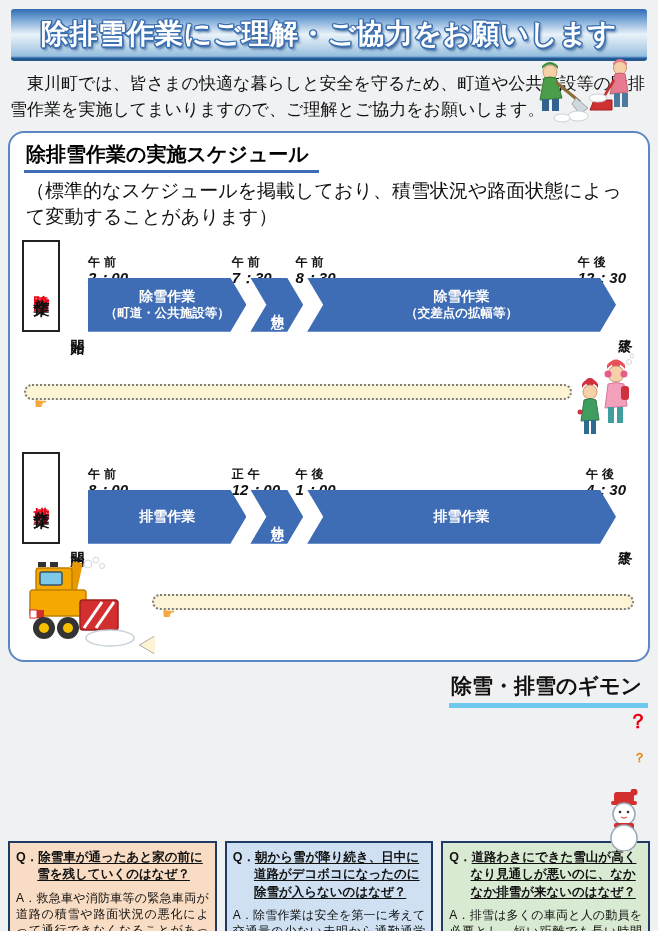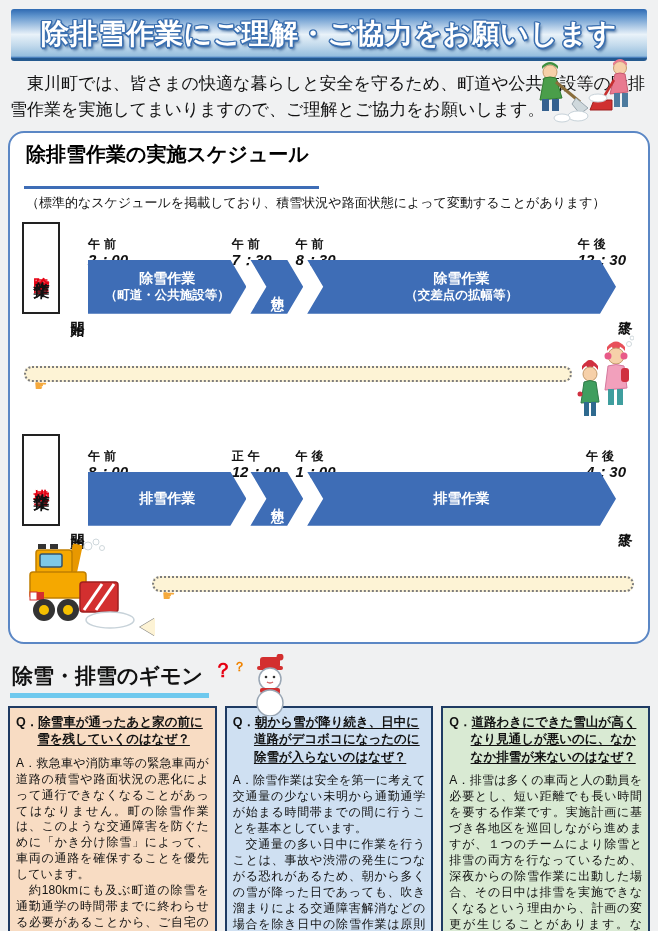--- a/index.html
+++ b/index.html
@@ -26,22 +26,22 @@
     text-shadow:1.5px 0 0 #3a6fb0,-1.5px 0 0 #3a6fb0,0 1.5px 0 #3a6fb0,0 -1.5px 0 #3a6fb0,
       1px 1px 0 #3a6fb0,-1px -1px 0 #3a6fb0,1px -1px 0 #3a6fb0,-1px 1px 0 #3a6fb0,2px 3px 3px #345f93;}
   .banner-people{position:absolute;top:58px;right:10px;width:120px;height:66px;z-index:3;}
 
   
   .intro{margin:10px 10px 0;font-size:17px;line-height:1.52;}
 
   
   .schedule-box{margin:8px 8px 0;background:#fff;border:2px solid #5b87c5;border-radius:16px;padding:8px 10px 10px;}
   .schedule-title{display:inline-block;font-size:20px;font-weight:600;color:#000;
-    border-bottom:3px solid var(--accent-blue);padding:0 10px 18px 2px;margin-left:4px;}
-  .schedule-sub{font-size:13px;margin:5px 0 10px 6px;}
+    border-bottom:3px solid var(--accent-blue);padding:0 10px 2px 2px;margin-left:4px;}
+  .schedule-sub{font-size:19px;margin:5px 0 10px 6px;}
 
   .timeline-row{display:flex;align-items:flex-end;margin:0 2px 10px;}
   .category-box{width:38px;height:92px;border:2px solid #222;background:#fff;
     display:flex;align-items:center;justify-content:center;margin-right:8px;flex:none;}
   .vert{writing-mode:vertical-rl;text-orientation:upright;}
   .category-box .vert{font-size:16px;font-weight:bold;letter-spacing:2px;}
   .cat-red{color:var(--red);}
   .timeline-main{flex:1;min-width:0;}
   .times{position:relative;height:36px;margin:0 16px 2px 20px;font-weight:600;}
   .time{position:absolute;top:16px;white-space:nowrap;line-height:1.15;}
@@ -69,21 +69,21 @@
   .hand-icon{position:absolute;left:8px;top:7px;color:#f5a93c;font-size:15px;font-weight:bold;}
   .kids-illust{width:58px;height:100px;flex:none;margin-left:4px;}
   .plow-illust{width:112px;height:96px;flex:none;}
   .bubble{margin-left:16px;}
   .bubble-tail{position:absolute;left:-14px;top:40px;width:0;height:0;
     border-top:9px solid transparent;border-bottom:9px solid transparent;
     border-right:15px solid var(--note-bg);filter:drop-shadow(-1px 0 0 #7c7c7c);}
   .note-row:last-child{margin-bottom:0;}
 
   
-  .faq-header{display:flex;align-items:flex-end;margin:10px 10px 0;position:relative;}
+  .faq-header{display:flex;align-items:flex-end;margin:10px 10px 0;position:relative;flex-direction:column;}
   .faq-title{font-size:21px;font-weight:600;border-bottom:5px solid var(--underline-cyan);
     padding:0 6px 3px 2px;}
   .qmark-big{color:var(--red);font-size:20px;font-weight:bold;margin:0 0 14px 4px;}
   .qmark-small{color:#f08300;font-size:13px;font-weight:bold;margin:0 2px 22px 0;}
   .snowman{width:46px;height:62px;margin-bottom:-18px;position:relative;z-index:2;}
   .faq-sub{font-size:17px;margin:0 0 6px 14px;}
 
   .cards{display:flex;gap:8px;margin:8px 8px 0;}
   .card{flex:1;position:relative;border:2px solid #1f3b63;padding:6px 6px 12px;min-height:244px;}
   .card--peach{background:var(--card-peach);}

